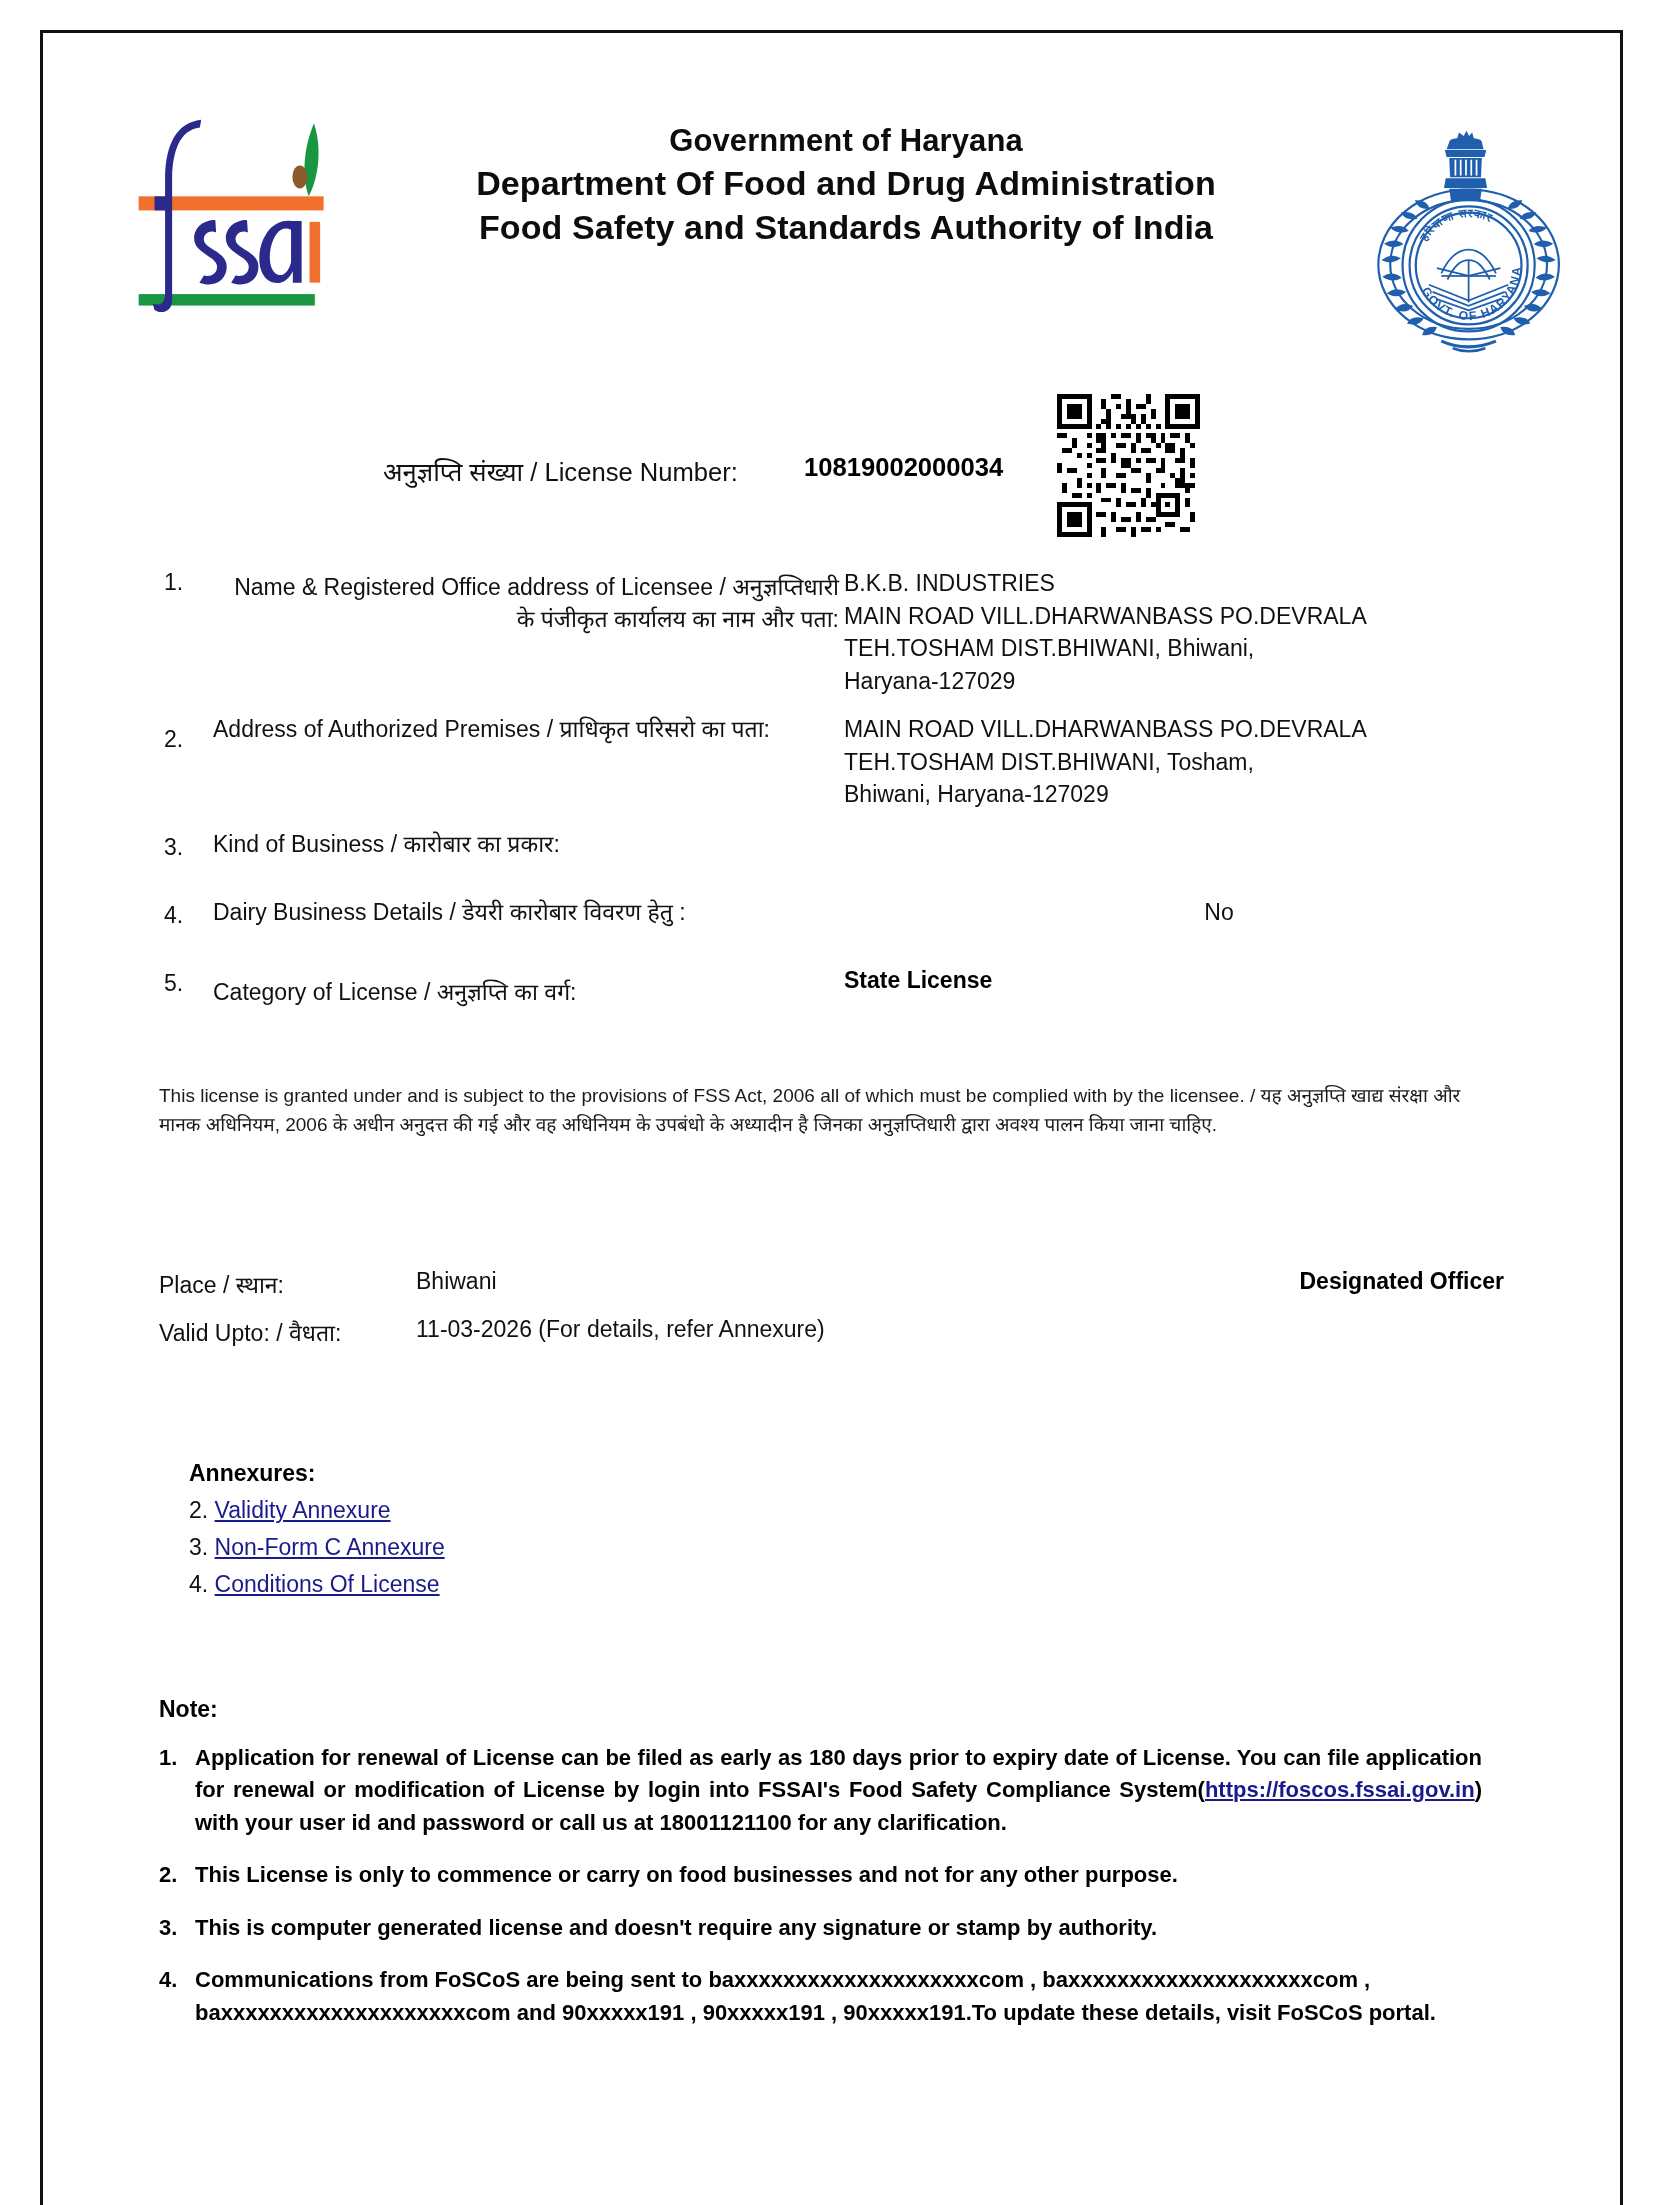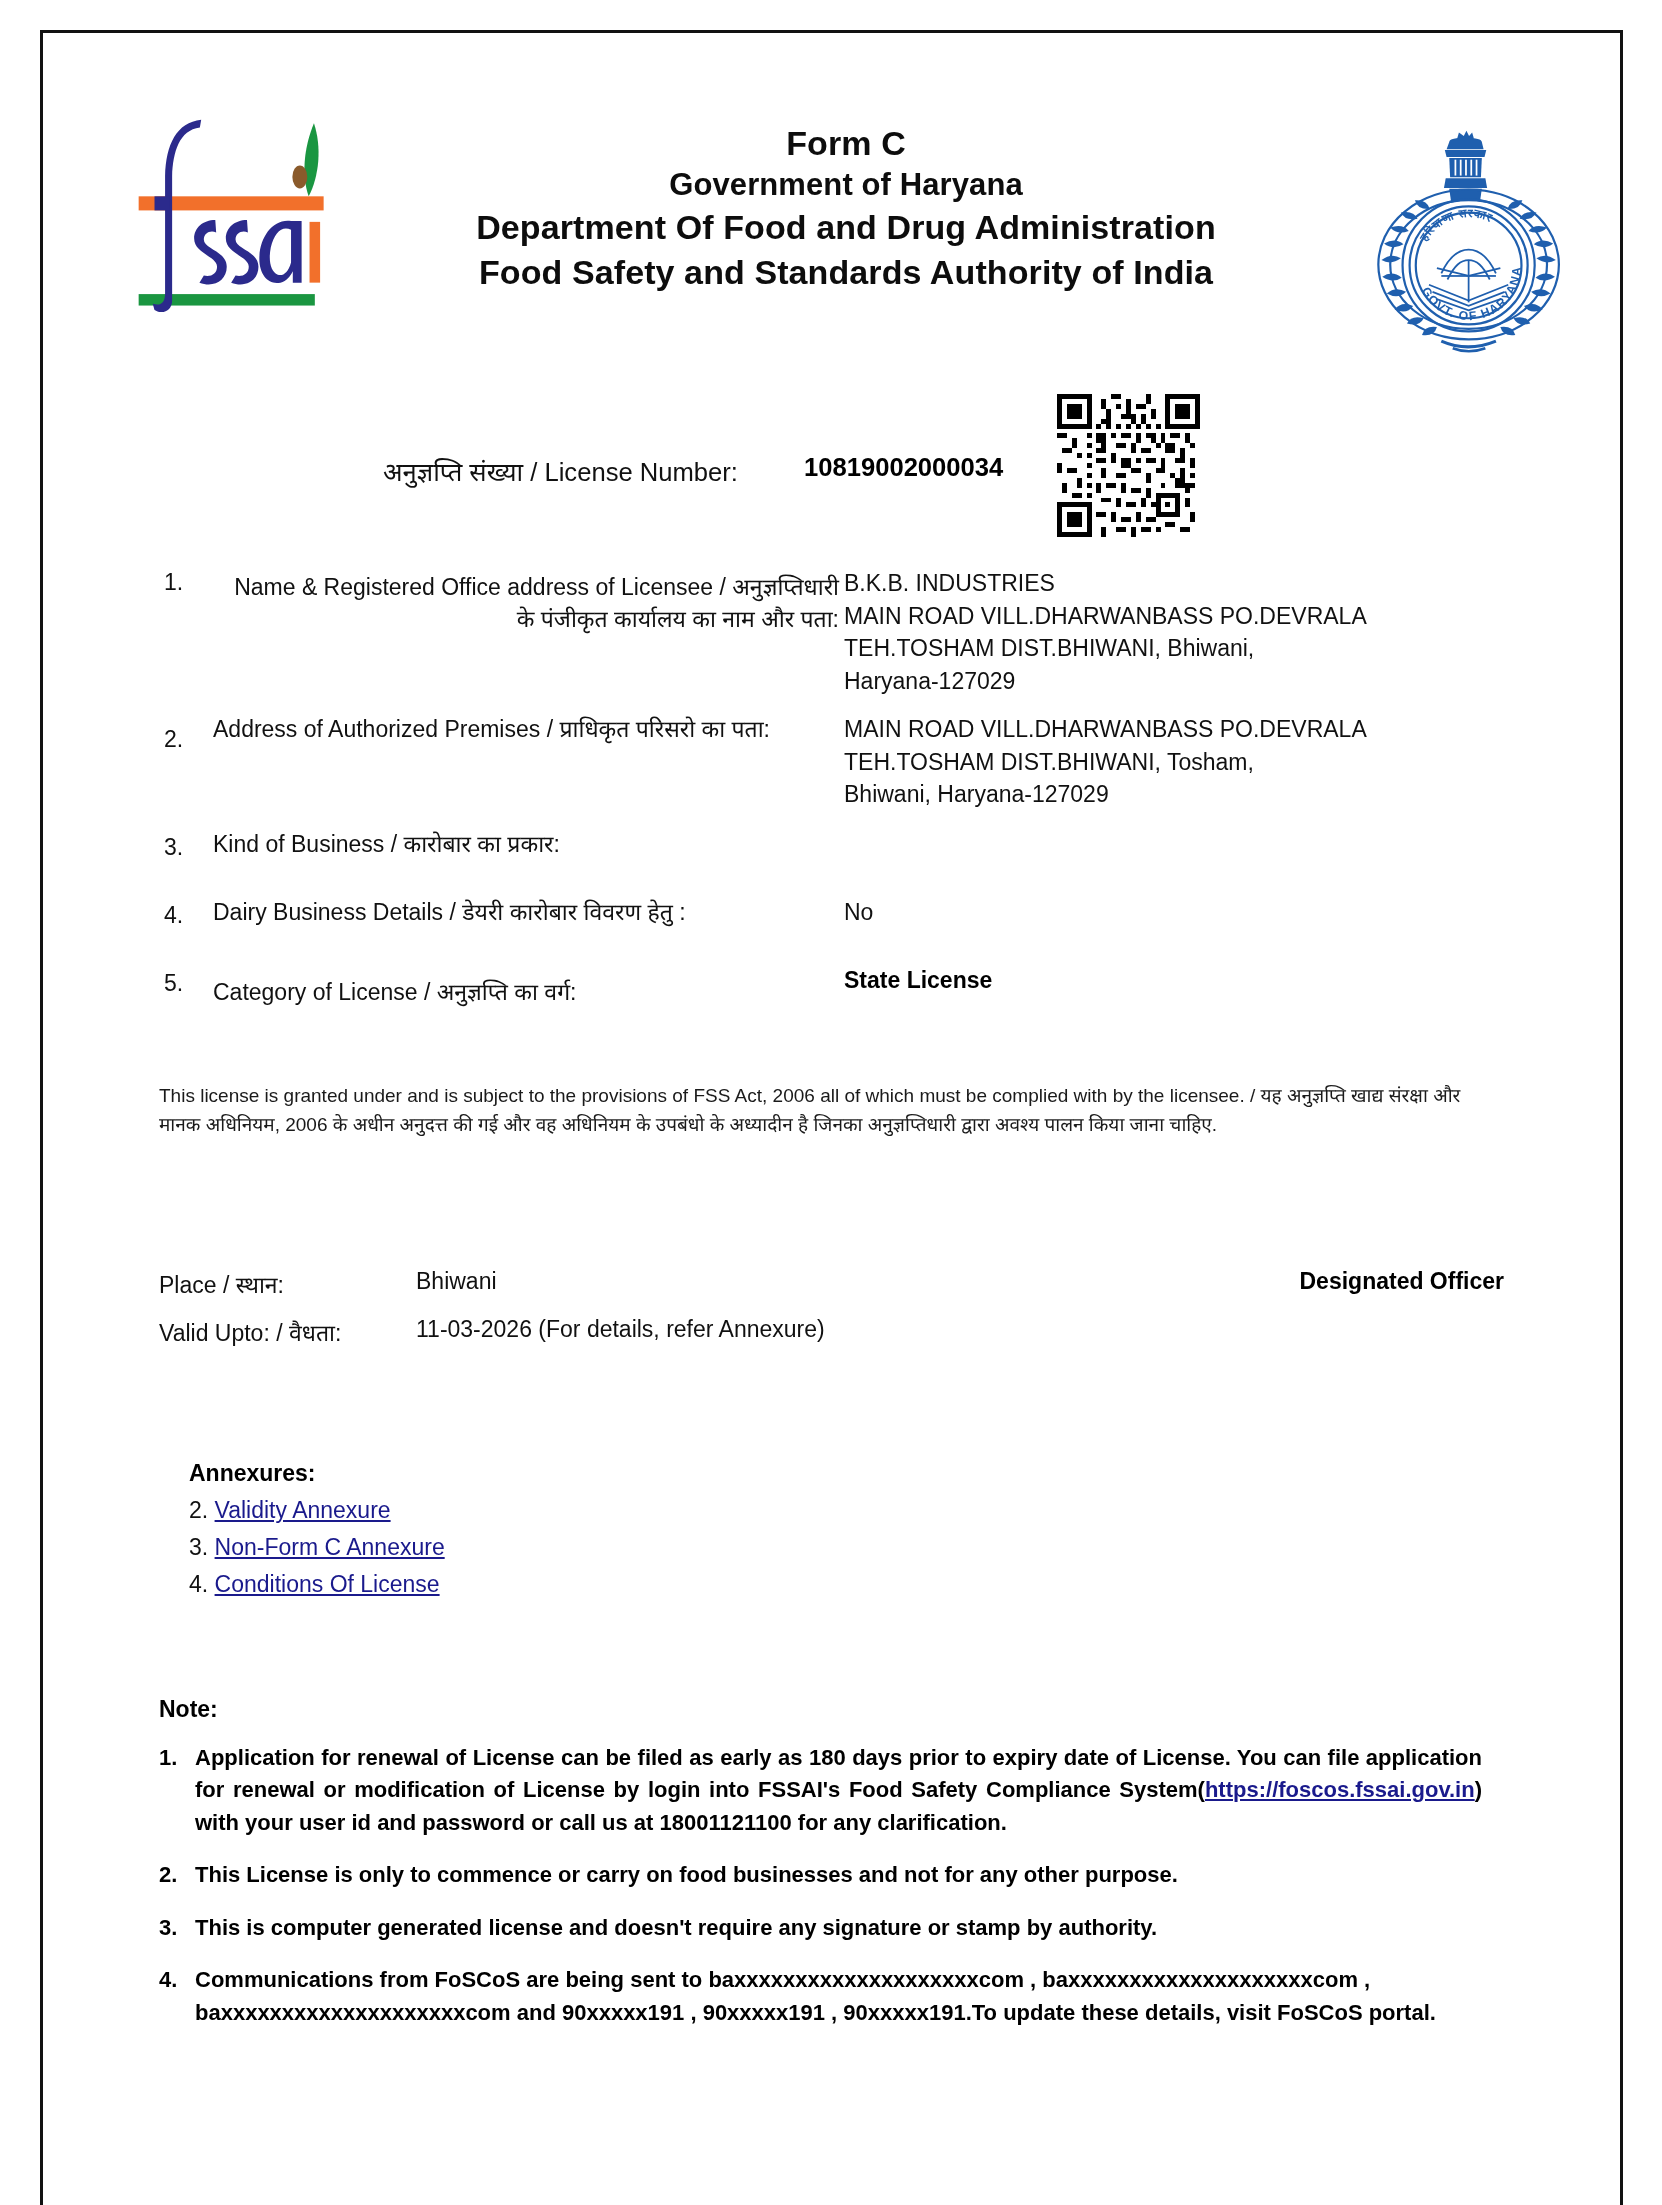--- a/index.html
+++ b/index.html
@@ -269,21 +269,20 @@
 
         <path d="M414 254 L438 254 L438 392 L414 392 Z" fill="#f2702b"></path>
 
         <path d="M424 30 C400 88 396 150 412 196 C436 150 442 84 424 30 Z" fill="#1a9641"></path>
 
         <ellipse cx="392" cy="152" rx="17" ry="26" fill="#8a5a2b"></ellipse>
       </svg>
     </div>
 
     <div class="title-block">
-      <div class="t-line t-form">Form C</div>
       <div class="t-line t-gov">Government of Haryana</div>
       <div class="t-line t-dept">Department Of Food and Drug Administration</div>
       <div class="t-line t-fssai">Food Safety and Standards Authority of India</div>
     </div>
 
     <div class="haryana-emblem">
       <svg viewBox="0 0 520 520" xmlns="http://www.w3.org/2000/svg">
         <g fill="none" stroke="#1f5fae" stroke-width="5">
 
           <g fill="#1f5fae" stroke="none">
@@ -521,21 +520,21 @@
     </div>
 
     <div class="drow" style="height:68px;">
       <div class="dnum" style="top:6.2px;">3.</div>
       <div class="dlabel" style="top:0px;">Kind of Business / कारोबार का प्रकार:</div>
     </div>
 
     <div class="drow" style="height:68px;">
       <div class="dnum" style="top:6.2px;">4.</div>
       <div class="dlabel" style="top:0px;">Dairy Business Details / डेयरी कारोबार विवरण हेतु :</div>
-      <div class="dvalue" style="top:0px;">No</div>
+      <div class="dvalue" style="top:0px;text-align:center;">No</div>
     </div>
 
     <div class="drow" style="height:66px;">
       <div class="dnum" style="top:6.2px;">5.</div>
       <div class="dlabel" style="top:12px;">Category of License / अनुज्ञप्ति का वर्ग:</div>
       <div class="dvalue bold" style="top:0px;">State License</div>
     </div>
   </div>
 
   <div class="disclaimer">This license is granted under and is subject to the provisions of FSS Act, 2006 all of which must be complied with by the licensee. / यह अनुज्ञप्ति खाद्य संरक्षा और मानक अधिनियम, 2006 के अधीन अनुदत्त की गई और वह अधिनियम के उपबंधो के अध्यादीन है जिनका अनुज्ञप्तिधारी द्वारा अवश्य पालन किया जाना चाहिए.</div>

